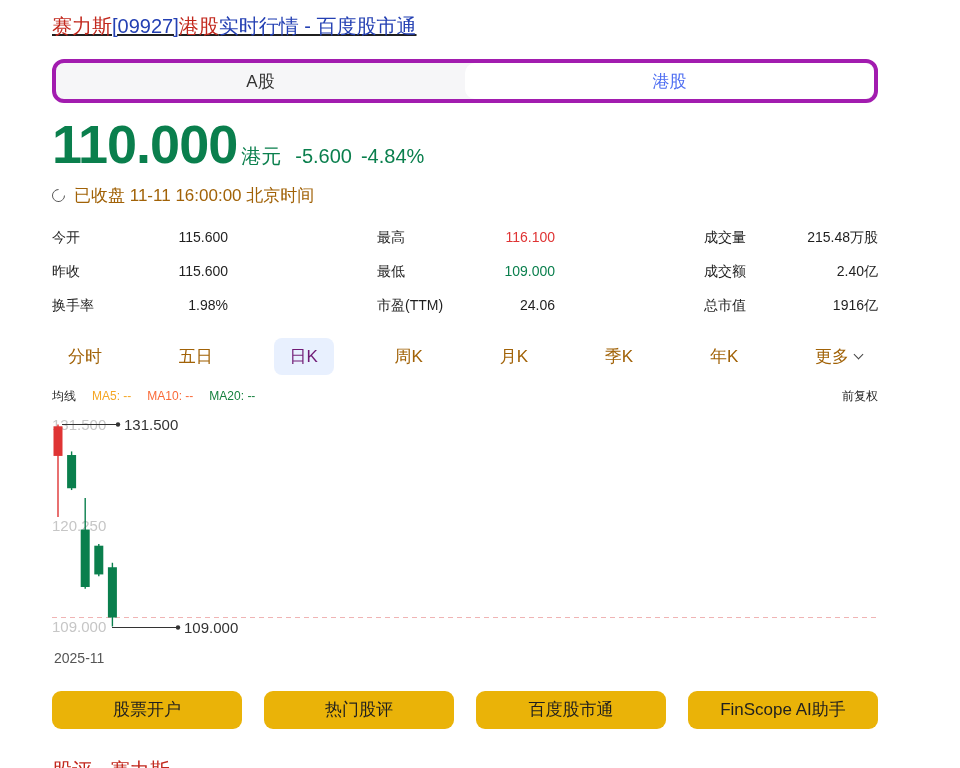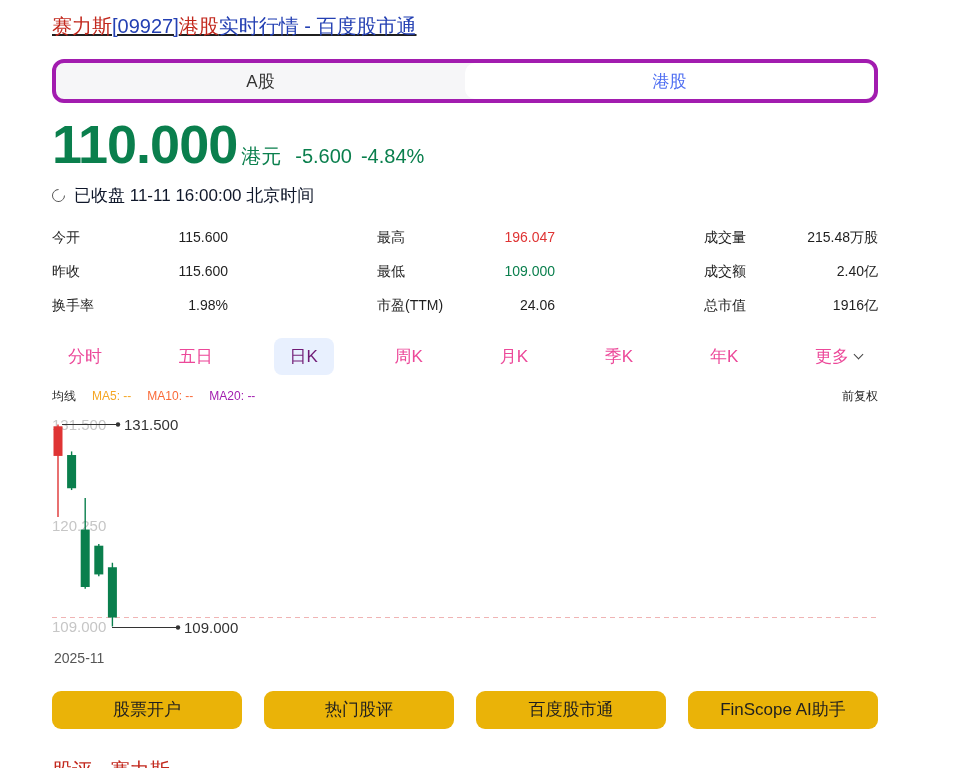--- a/index.html
+++ b/index.html
@@ -11,29 +11,29 @@
 
   .market-tabs{margin-top:20px;height:44px;background:#f6f6f8;border:4px solid #a21caf;border-radius:12px;display:flex;overflow:hidden}
   .mtab{flex:1;display:flex;align-items:center;justify-content:center;font-size:17px;color:#333;cursor:pointer}
   .mtab.active{background:#fff;border-radius:10px}
 
   .price-row{margin-top:13px;display:flex;align-items:baseline}
   .price-big{font-size:54px;font-weight:700;letter-spacing:-1px;line-height:1.05}
   .price-unit{font-size:20px;font-weight:400;margin-left:4px}
   .price-change{font-size:20px;margin-left:14px;font-weight:500;display:flex;gap:9px}
 
-  .status-row{margin-top:11px;display:flex;align-items:center;gap:9px;font-size:17px;color:#0f172a}
+  .status-row{margin-top:11px;display:flex;align-items:center;gap:9px;font-size:17px;color:#a16207}
   .refresh-icon{width:13px;height:13px;border:1.7px solid #555;border-radius:50%;border-right-color:transparent;transform:rotate(-45deg);cursor:pointer}
 
   .stats{margin-top:20px;display:grid;grid-template-columns:176px 178px 174px;justify-content:space-between;row-gap:14px;font-size:14px}
   .stat{display:flex;justify-content:space-between;line-height:20px}
   .stat .v{text-align:right}
 
   .period-tabs{margin-top:23px;display:flex;justify-content:space-between;align-items:center}
-  .ptab{font-size:17px;padding:7px 16px;border-radius:8px;cursor:pointer;display:flex;align-items:center;color:#ec4899}
+  .ptab{font-size:17px;padding:7px 16px;border-radius:8px;cursor:pointer;display:flex;align-items:center;color:#a16207}
   .ptab.active{background:#e8f0fe}
   .chev{display:inline-block;width:7px;height:7px;border-right:1.5px solid #444;border-bottom:1.5px solid #444;transform:rotate(45deg);margin-left:6px;margin-top:-4px}
 
   .ma-row{margin-top:13px;display:flex;align-items:center;gap:16px;font-size:12px}
   .ma-adjust{margin-left:auto;color:#222;cursor:pointer}
 
   .chart-wrap{margin-top:6px}
   svg{display:block}
   svg text{font-family:"Liberation Sans","DejaVu Sans",sans-serif}
 
@@ -70,21 +70,21 @@
     <span>已收盘 11-11 16:00:00 北京时间</span>
   </div>
 
   <div class="stats">
     <div class="stat">
         <span>今开</span>
         <span class="v">115.600</span>
       </div>
     <div class="stat">
         <span>最高</span>
-        <span class="v" style="color: rgb(223, 52, 52);">196.047</span>
+        <span class="v" style="color: rgb(223, 52, 52);">116.100</span>
       </div>
     <div class="stat">
         <span>成交量</span>
         <span class="v">215.48万股</span>
       </div>
     <div class="stat">
         <span>昨收</span>
         <span class="v">115.600</span>
       </div>
     <div class="stat">
@@ -120,21 +120,21 @@
     <div class="ptab">
         <span>更多</span>
         <span class="chev"></span>
       </div>
   </div>
 
   <div class="ma-row">
     <span>均线</span>
     <span style="color: rgb(245, 166, 35);">MA5: --</span>
     <span style="color: rgb(250, 106, 56);">MA10: --</span>
-    <span style="color: #a21caf;">MA20: --</span>
+    <span style="color: #15803d;">MA20: --</span>
     <span class="ma-adjust">前复权</span>
   </div>
 
   <div class="chart-wrap">
     <svg id="chart-svg" width="826" height="262">
         <text x="0" y="19" fill="#c6c6c6" font-size="15">131.500</text>
         <text x="0" y="120" fill="#c6c6c6" font-size="15">120.250</text>
         <text x="0" y="221" fill="#c6c6c6" font-size="15">109.000</text>
         <line x1="0" y1="206.5222222222222" x2="826" y2="206.5222222222222" stroke="#f0b3b3" stroke-width="1" stroke-dasharray="5 4"></line>
         <line x1="6" y1="13.5" x2="6" y2="105.97111111111109" stroke="#df3434" stroke-width="1.4"></line>

